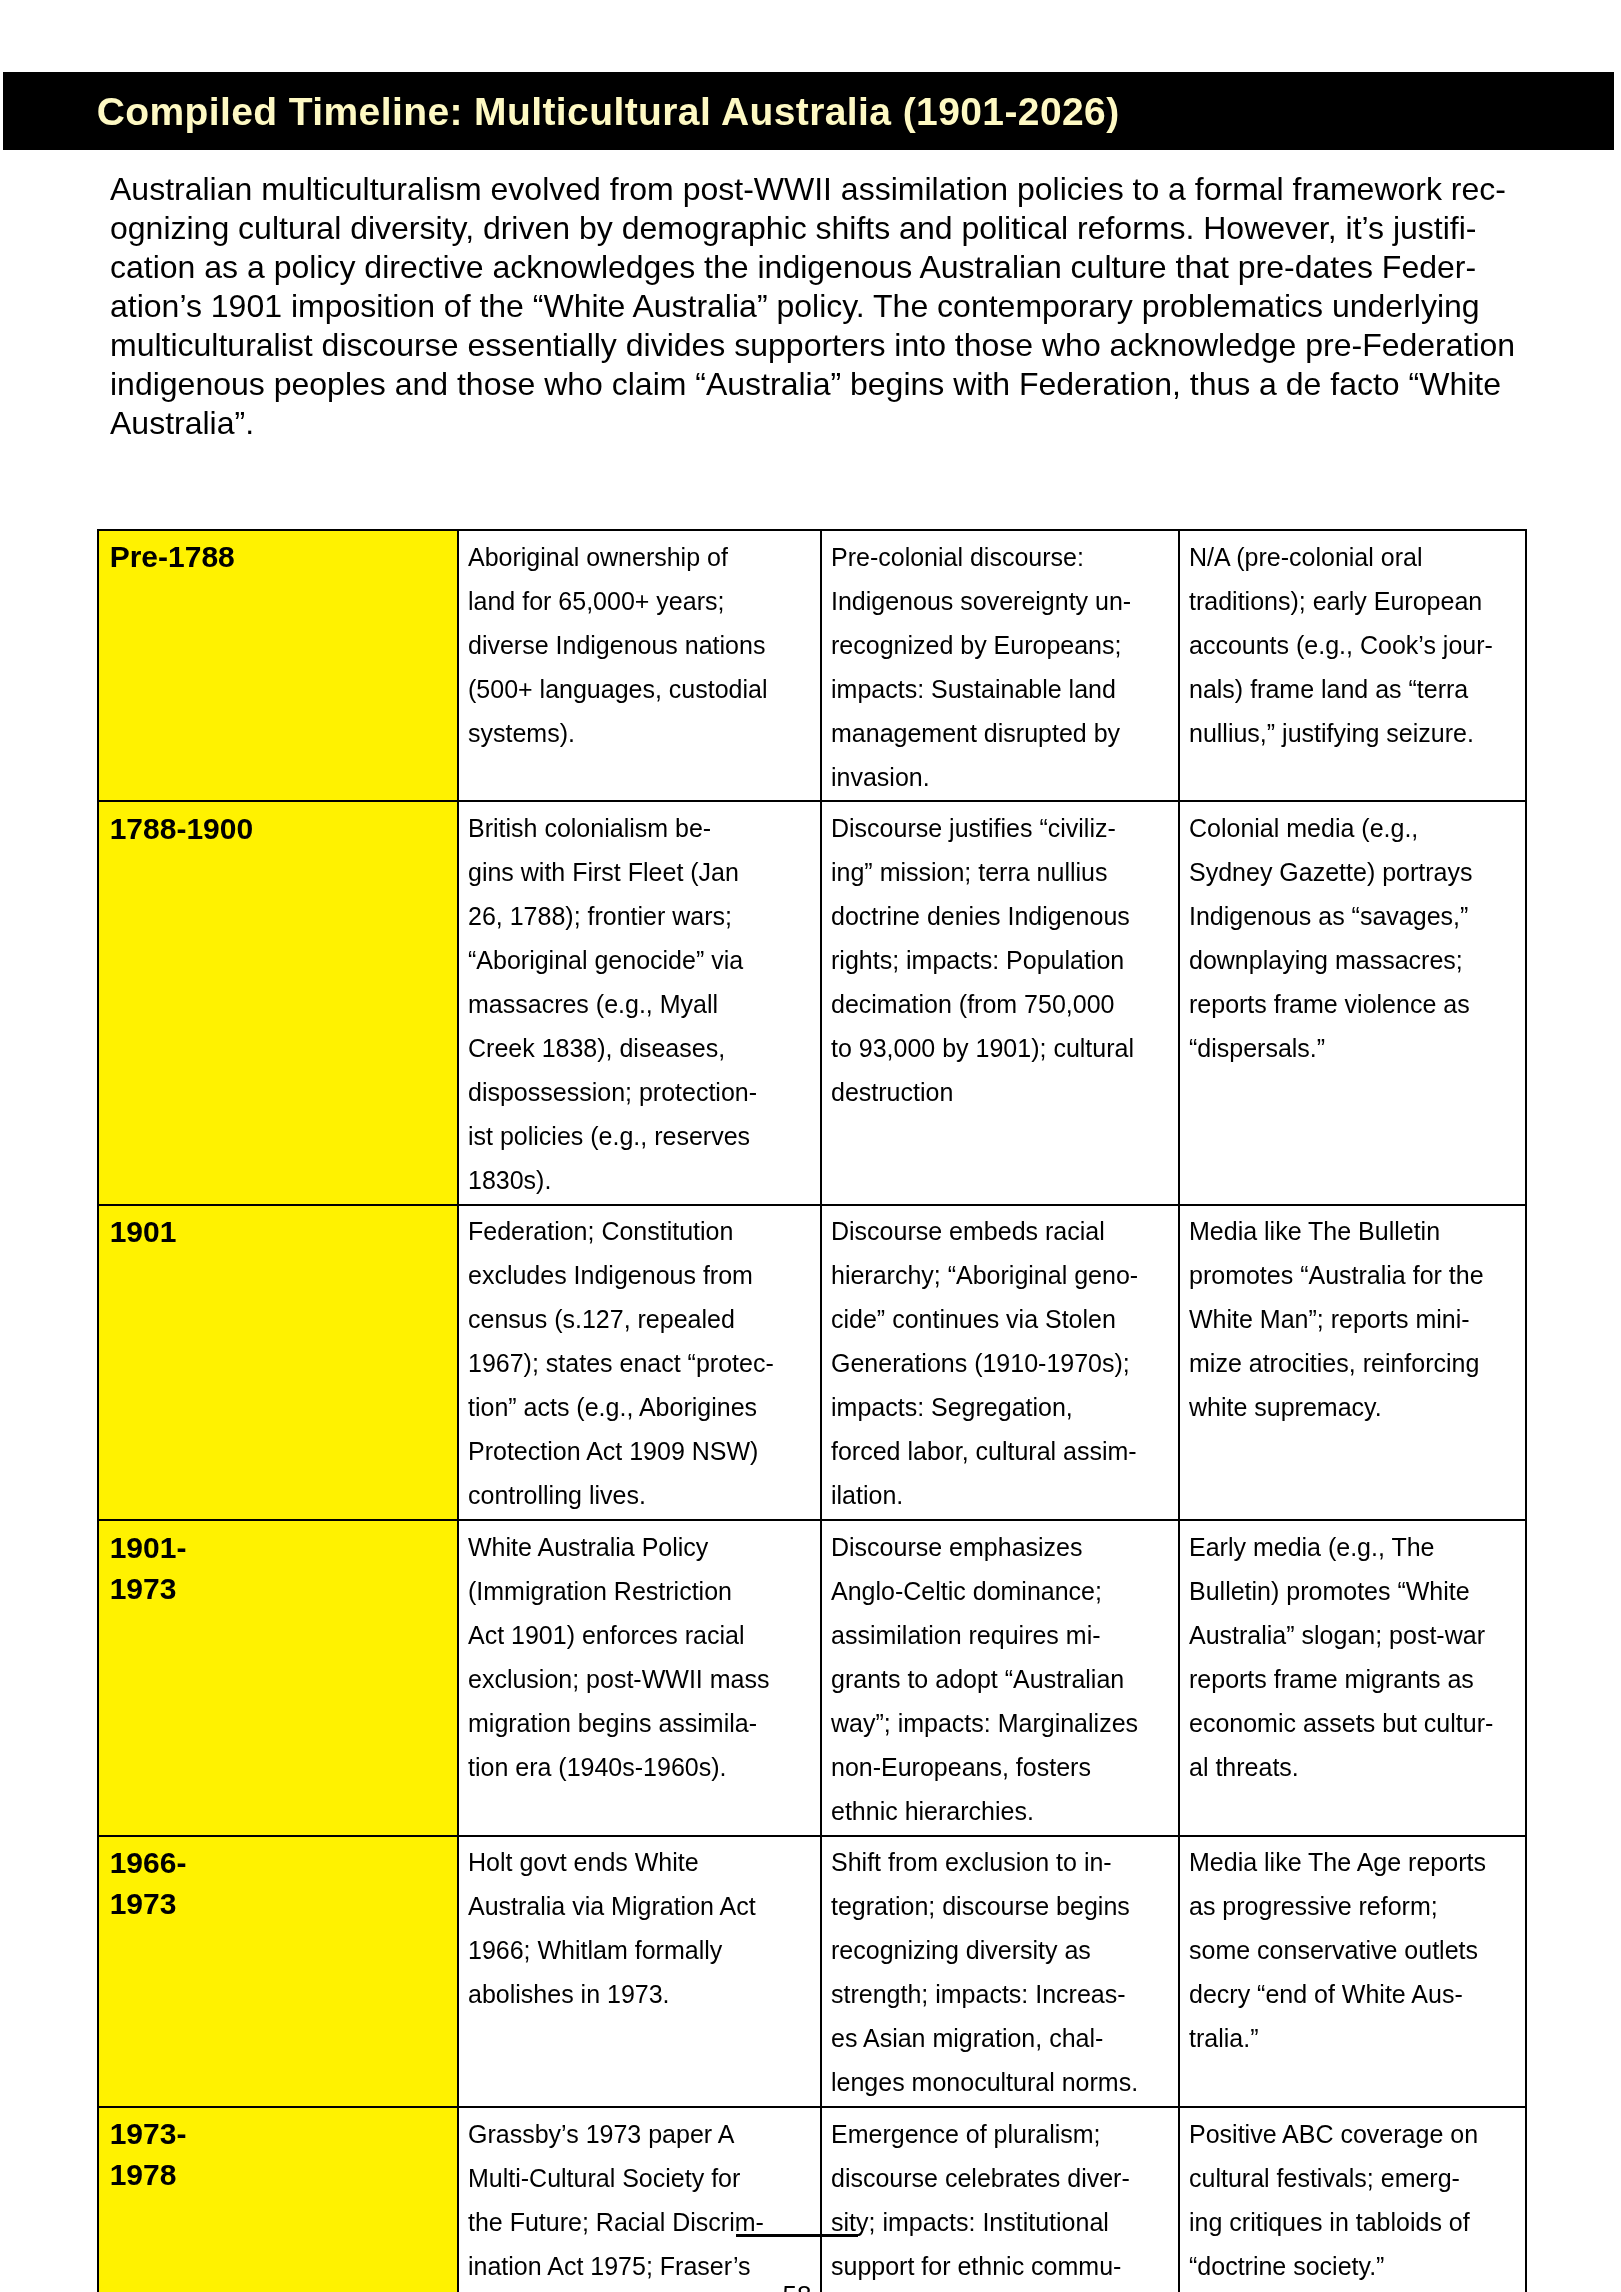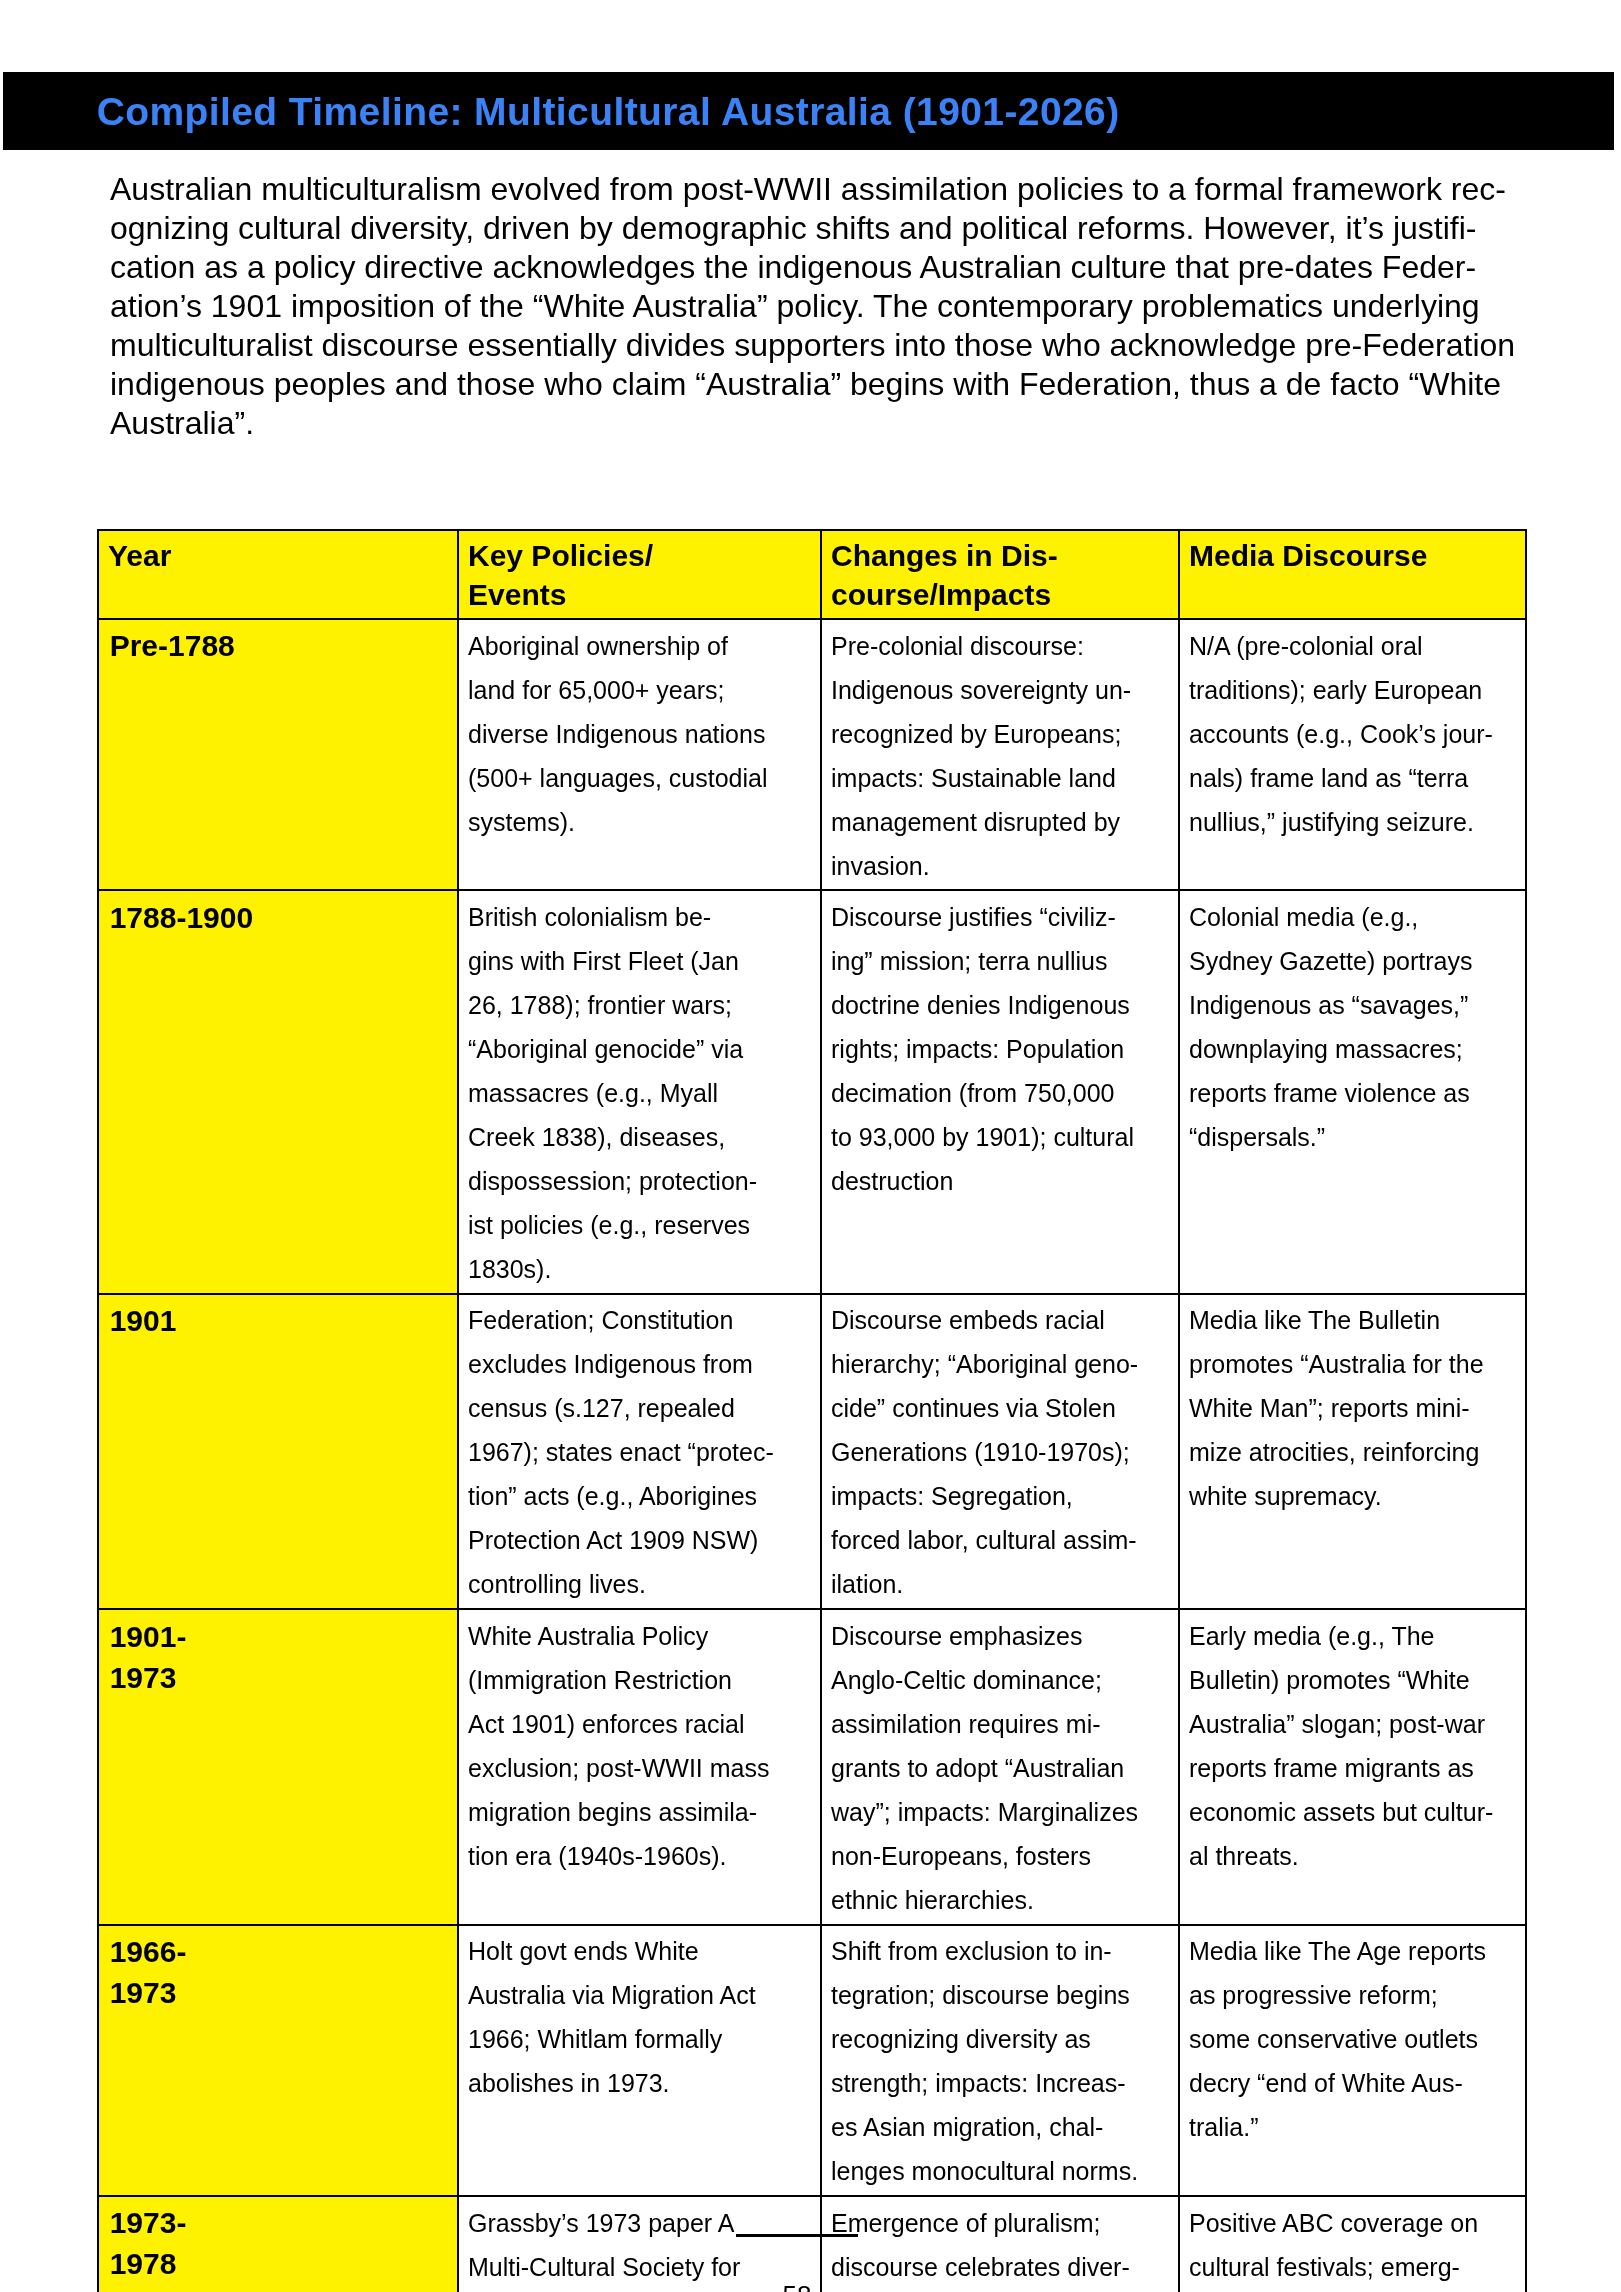--- a/index.html
+++ b/index.html
@@ -12,21 +12,21 @@
     background:#ffffff;color:var(--ink);
     font-family:"Liberation Sans", sans-serif;
     overflow:hidden;
   }
   .banner{
     position:absolute;left:2.7px;top:72px;width:1611px;height:78px;
     background:var(--ink);
     display:flex;align-items:center;box-sizing:border-box;padding-left:94px;
   }
   .banner .title{
-    color:#3b82f6;font-size:39px;font-weight:bold;margin:0;line-height:1;
+    color:#fef9c3;font-size:39px;font-weight:bold;margin:0;line-height:1;
     letter-spacing:0.4px;
   }
   .intro{
     position:absolute;left:110px;top:170px;width:1451px;
     font-size:32px;line-height:39px;white-space:pre-line;
   }
   table.timeline{
     position:absolute;left:97px;top:529px;width:1428px;
     border-collapse:collapse;table-layout:fixed;
   }
@@ -79,28 +79,20 @@
 Australia”.</div>
 
 <table class="timeline">
   <colgroup>
     <col style="width:360px">
       <col style="width:363px">
       <col style="width:358px">
       <col style="width:347px">
   </colgroup>
   <tbody>
-      <tr class="hr">
-    <th>Year</th>
-    <th>Key Policies/
-Events</th>
-    <th>Changes in Dis-
-course/Impacts</th>
-    <th>Media Discourse</th>
-  </tr>
   <tr class="r0">
     <td class="year">Pre-1788</td>
     <td>Aboriginal ownership of
 land for 65,000+ years;
 diverse Indigenous nations
 (500+ languages, custodial
 systems).</td>
     <td>Pre-colonial discourse:
 Indigenous sovereignty un-
 recognized by Europeans;

